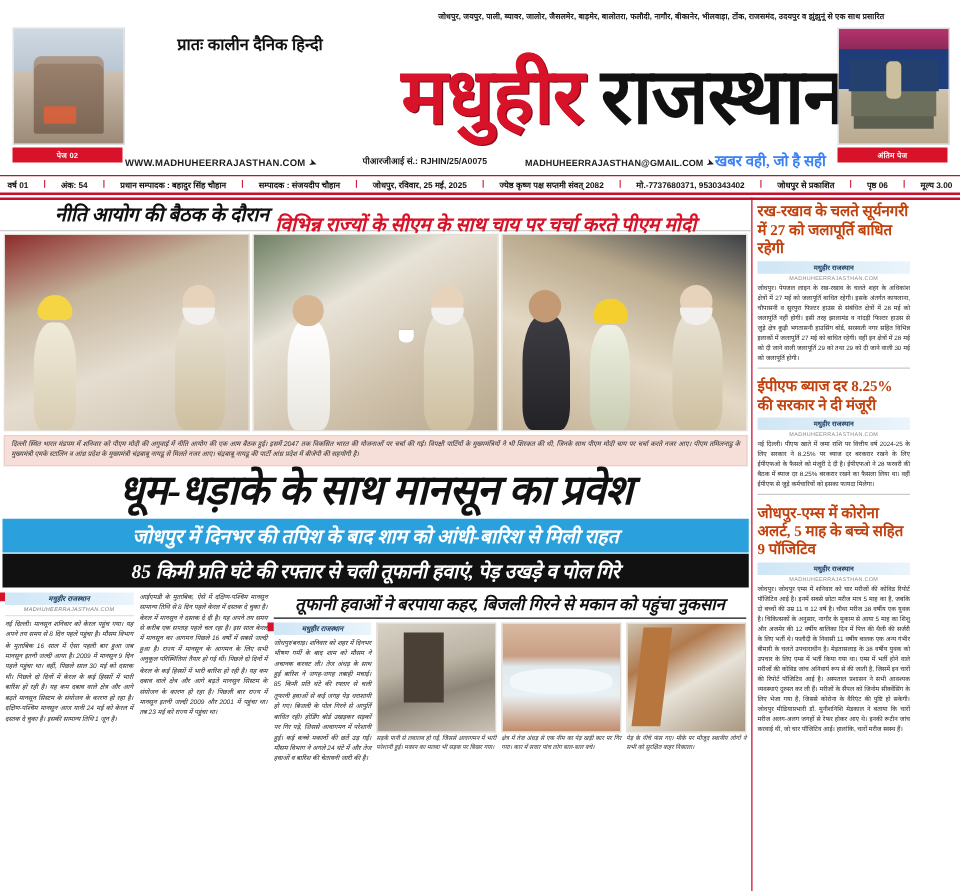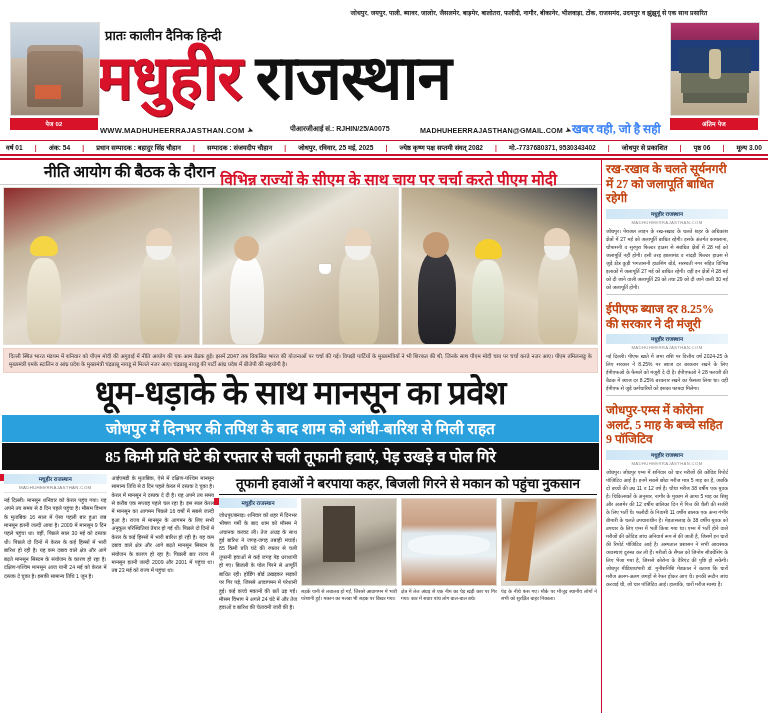--- a/index.html
+++ b/index.html
@@ -12,27 +12,27 @@
   .page{position:relative;width:768px;height:713px;background:#fff;}
 
   
   .masthead{position:relative;height:158px;border-bottom:2px solid #c8102e;}
   .cities{
     position:absolute;left:292px;top:8px;width:474px;
     font-size:6.2px;font-weight:bold;color:#1b1b1b;text-align:center;
     letter-spacing:.1px;white-space:nowrap;overflow:hidden;
   }
   .kicker{
-    position:absolute;left:105px;top:26px;width:190px;text-align:left;
+    position:absolute;left:105px;top:26px;width:190px;text-align:center;
     font-size:13px;font-weight:bold;color:#111;
   }
   .logo-box{position:absolute;left:96px;top:38px;width:580px;height:80px;}
   .logo-text{
     position:absolute;top:0;left:0;width:100%;height:80px;
-    display:flex;align-items:center;justify-content:flex-start;gap:14px;
+    display:flex;align-items:center;justify-content:flex-end;gap:14px;
     font-size:62px;line-height:1;font-weight:bold;
     font-family:"Liberation Serif","DejaVu Serif",serif;
   }
   .logo-a{color:#d81228;letter-spacing:-1px;text-shadow:1px 1px 0 #7d0b18;}
   .logo-b{color:#111;letter-spacing:-1px;}
   .logo-globe{
     position:absolute;left:278px;top:6px;width:62px;height:62px;border-radius:50%;
     background:radial-gradient(circle at 38% 34%,#cfe6f4 0%,#a9d3ea 45%,#8ec4e3 100%);
     opacity:.85;z-index:-1;
   }
@@ -83,21 +83,21 @@
     position:absolute;left:0;top:140px;width:768px;height:16px;
     border-top:1px solid #c8102e;border-bottom:2px solid #c8102e;
     display:flex;align-items:center;justify-content:space-between;
     padding:0 6px;box-sizing:border-box;font-size:6.6px;font-weight:bold;color:#111;
   }
   .strip span{white-space:nowrap;}
   .strip .sep{color:#c8102e;padding:0 3px;font-weight:bold;}
 
   
   .body{position:absolute;top:158px;left:0;width:768px;height:555px;display:flex;}
-  .main-col{width:602px;position:relative;border-right:1.5px solid #c8102e;box-sizing:border-box;}
+  .main-col{width:602px;position:relative;border-right:1.5px solid #c8102e;box-sizing:border-box;font-style:italic;}
   .side-col{width:130px;position:relative;padding:0 4px;box-sizing:border-box;}
 
   
   .lead-head{
     height:26px;display:flex;align-items:center;justify-content:center;gap:5px;
     font-size:15.5px;font-weight:bold;white-space:nowrap;border-bottom:1px solid #ccc;
     font-family:"Liberation Serif","DejaVu Serif",serif;
   }
   .lead-head .blk{color:#111;}
   .lead-head .red{color:#d81228;margin-top:16px;}

